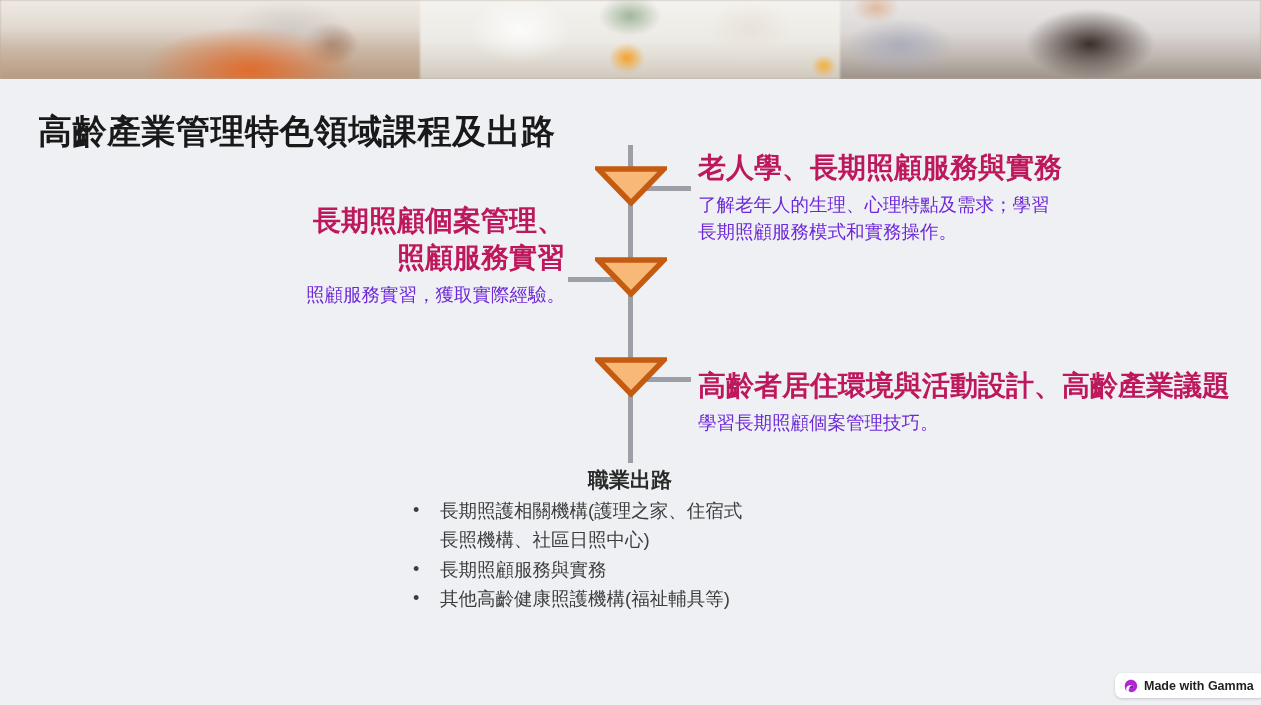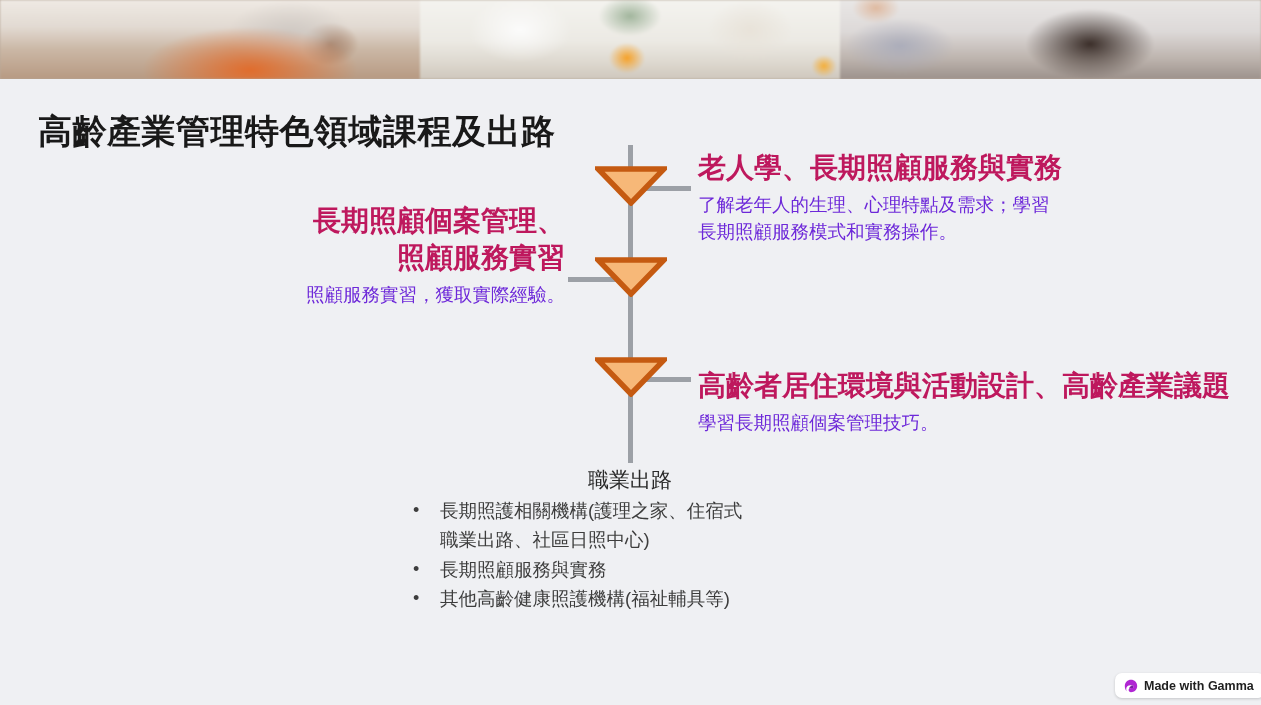--- a/index.html
+++ b/index.html
@@ -124,21 +124,21 @@
 
   
   .career {
     position: absolute;
     left: 360px;
     top: 466px;
     width: 540px;
   }
   .career-title {
     font-size: 21px;
-    font-weight: 400;
+    font-weight: 700;
     color: #2a2a2a;
     text-align: center;
     line-height: 1.3;
   }
   .career-list {
     list-style: none;
     margin: 4px 0 0 0;
     padding: 0 0 0 50px;
   }
   .career-list li {
@@ -239,21 +239,21 @@
     <span class="b-line">學習長期照顧個案管理技巧。</span>
   </div>
 </div>
 
 <div class="career">
   <div class="career-title">職業出路</div>
   <ul class="career-list">
     <li>
       <span class="bullet">•</span>
       <span class="li-line">長期照護相關機構(護理之家、住宿式</span>
-      <span class="li-line">職業出路、社區日照中心)</span>
+      <span class="li-line">長照機構、社區日照中心)</span>
     </li>
     <li>
       <span class="bullet">•</span>
       <span class="li-line">長期照顧服務與實務</span>
     </li>
     <li>
       <span class="bullet">•</span>
       <span class="li-line">其他高齡健康照護機構(福祉輔具等)</span>
     </li>
   </ul>

